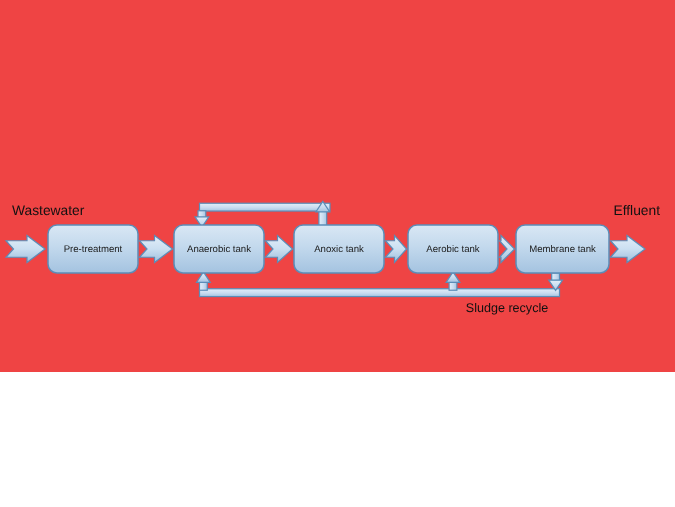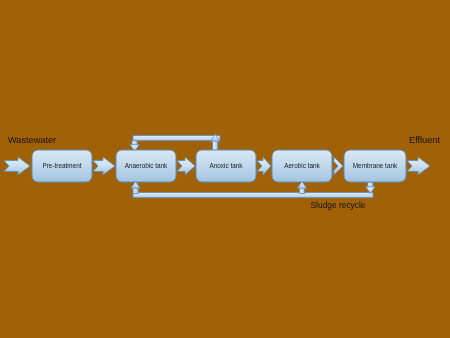--- a/index.html
+++ b/index.html
@@ -3,22 +3,22 @@
 <meta charset="utf-8">
 <style>
   html, body {
     margin: 0;
     padding: 0;
     background: #ffffff;
   }
   #canvas {
     position: relative;
     width: 450px;
-    height: 338px;
-    background: #a16207;
+    height: 248px;
+    background: #ef4444;
     overflow: hidden;
     font-family: "Liberation Sans", sans-serif;
   }
   #diagram-svg {
     position: absolute;
     left: 0;
     top: 0;
     width: 450px;
     height: 338px;
     display: block;

